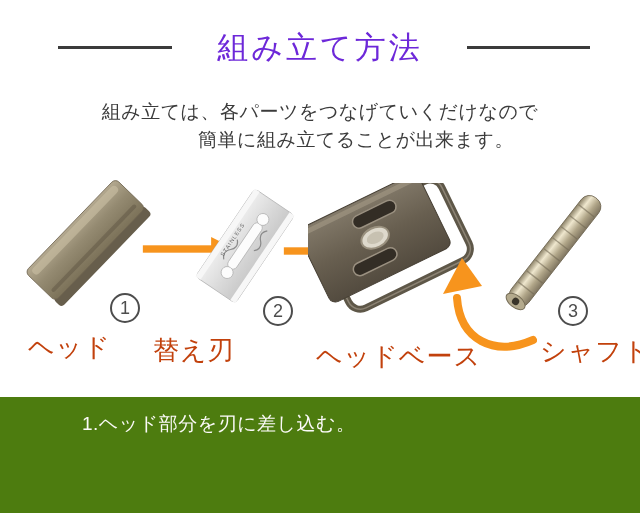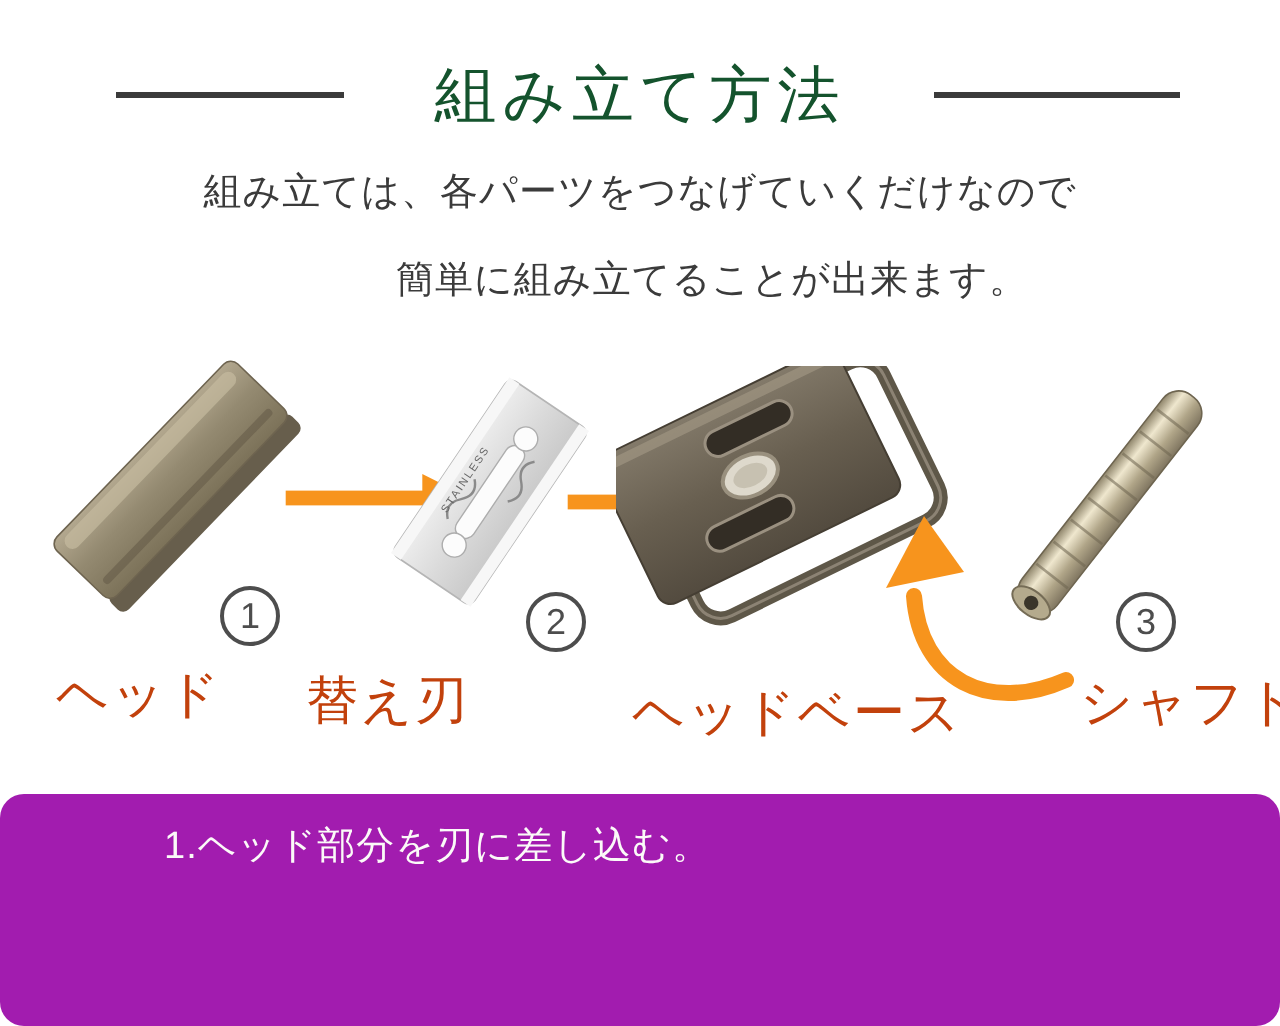--- a/index.html
+++ b/index.html
@@ -13,43 +13,42 @@
     color:#3b3b3b;
   }
   .abs { position:absolute; }
   .title-rule { top:46px; height:3px; background:#3b3b3b; }
   .rule-left { left:58px; width:114px; }
   .rule-right { left:467px; width:123px; }
   .page-title {
     top:27px; left:0; width:640px;
     text-align:center;
     font-size:31px; letter-spacing:3px;
-    color:#14532d; font-weight:400;
+    color:#6d28d9; font-weight:400;
   }
 
   
   .subtitle { left:0; width:640px; text-align:center; font-size:19px; color:#3b3b3b; letter-spacing:0.5px; }
-  .subtitle.l1 { top:83px; }
+  .subtitle.l1 { top:99px; }
   .subtitle.l2 { top:127px;margin-left:36px; }
 
   
   .part-svg { display:block; }
   .num-circle {
     width:30px; height:30px;
     border:2px solid #4d4d4d; border-radius:50%;
     color:#4d4d4d; font-size:18px; line-height:26px;
     text-align:center; background:#fff;
   }
   .part-label { font-size:26px; color:#c2410c; letter-spacing:1px; white-space:nowrap; }
 
   
   .footer {
     top:397px; left:0; width:640px; height:116px;
-    background:#a21caf;
-    border-radius:12px;
+    background:#4d7c0f;
   }
   .steps { position:absolute; top:12px; left:82px; }
   .step-line {
     font-size:19px; line-height:29px;
     color:#fbfaf8; letter-spacing:0.5px; white-space:nowrap;
   }
 </style>
 </head>
 <body>
 

